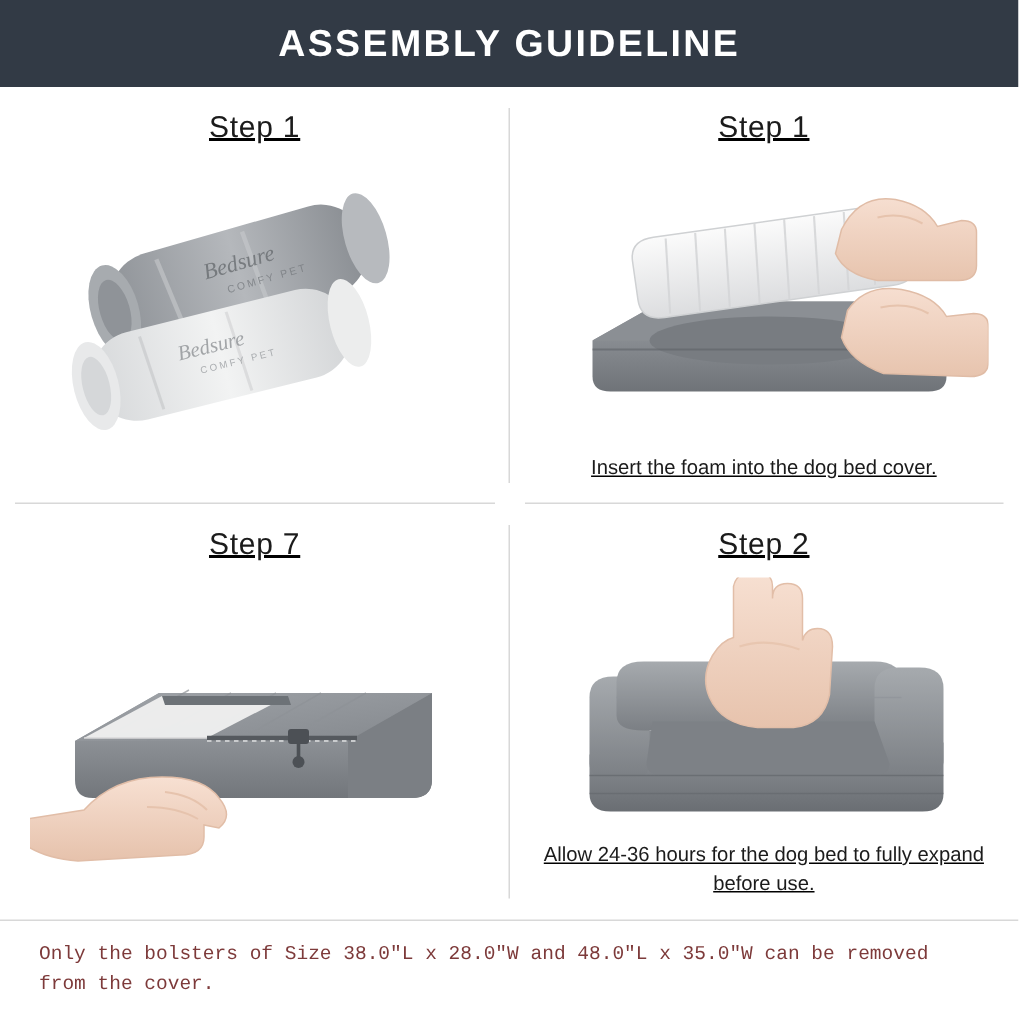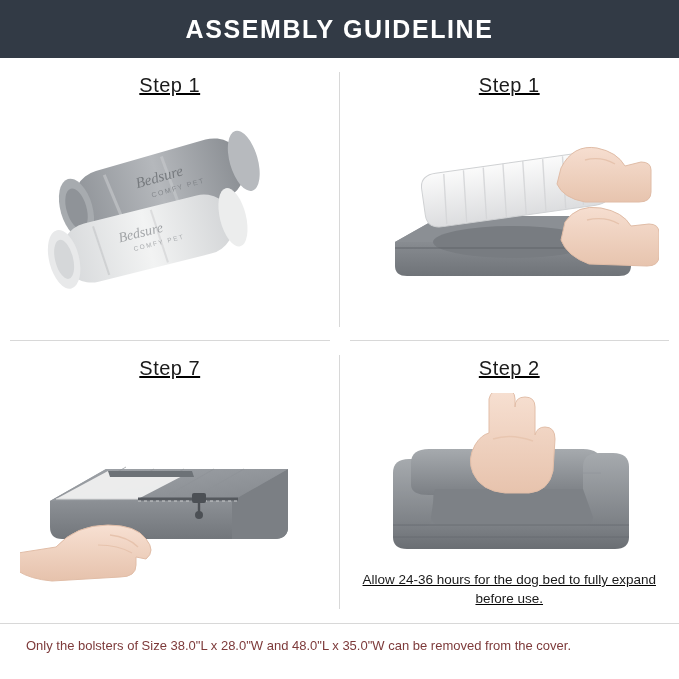--- a/index.html
+++ b/index.html
@@ -103,20 +103,21 @@
     flex: 0 0 auto;
     border-top: 1px solid #d8d8d8;
     padding: 12px 26px 14px 26px;
     box-sizing: border-box;
     min-height: 56px;
   }
   .footer-note {
     color: #7d3a3a;
     font-size: 13px;
     line-height: 1.5;
+    font-family: Liberation Mono, monospace;
   }
 
   svg { display: block; }
 </style>
 </head>
 <body>
 
 <div class="page">
 
   <div class="header">
@@ -221,20 +222,21 @@
             <path d="M6 28 Q18 4 42 8 Q62 12 70 26 L86 22 Q96 22 96 30 L96 52 Q96 62 84 62 L30 62 Q8 58 2 44 Z" fill="url(#skinG)" stroke="#e0bca6" stroke-width="1"></path>
             <path d="M30 20 Q46 16 60 24" stroke="#e6c3ad" stroke-width="1.4" fill="none"></path>
           </g>
 
           <g transform="translate(202,72)">
             <path d="M4 20 Q16 2 40 6 Q62 10 70 24 L88 22 Q98 22 98 31 L98 54 Q98 64 86 64 L28 62 Q6 54 0 38 Z" fill="url(#skinG)" stroke="#e0bca6" stroke-width="1"></path>
             <path d="M26 18 Q44 14 58 22" stroke="#e6c3ad" stroke-width="1.4" fill="none"></path>
           </g>
         </svg>
       </div>
+      <div class="caption">Insert the foam into the dog bed cover.</div>
     </div>
 
     <div class="cell right-border">
       <div class="step-title">Step 7</div>
       <div class="art">
         <svg width="300" height="170" viewBox="0 0 300 170">
           <defs>
             <linearGradient id="bedG" x1="0" y1="0" x2="0" y2="1">
               <stop offset="0%" stop-color="#a2a6ab"></stop>
               <stop offset="100%" stop-color="#72767b"></stop>

